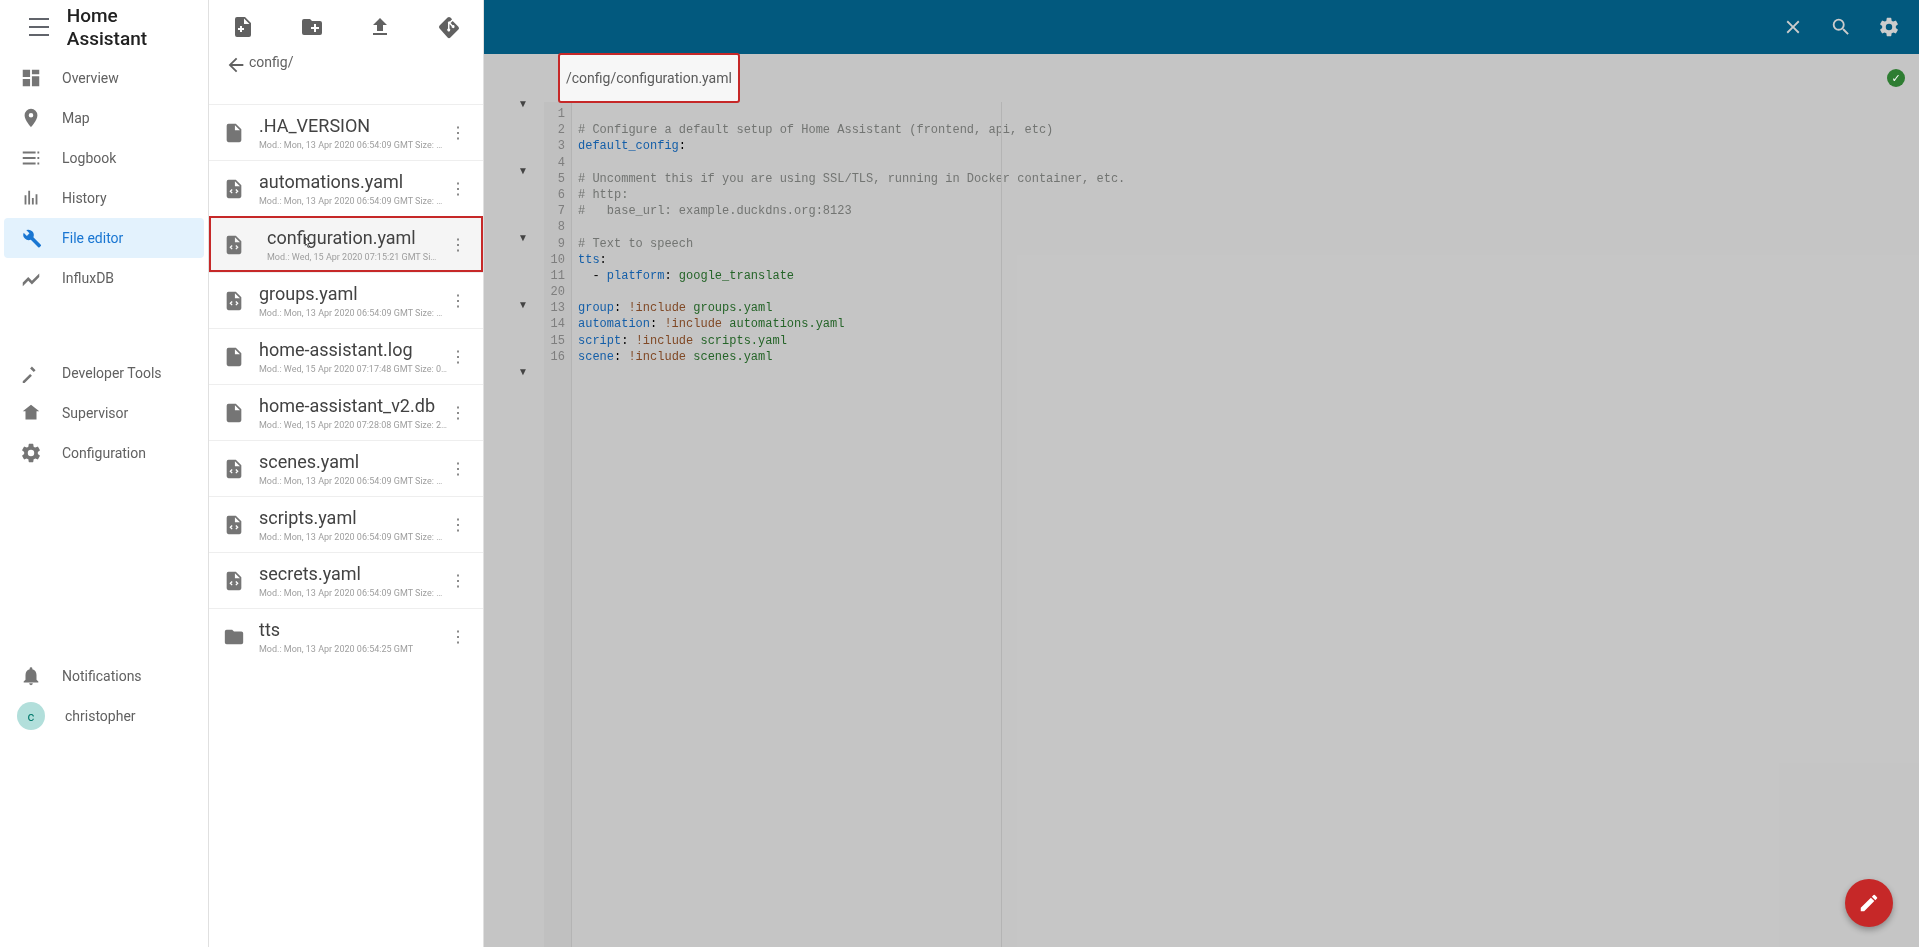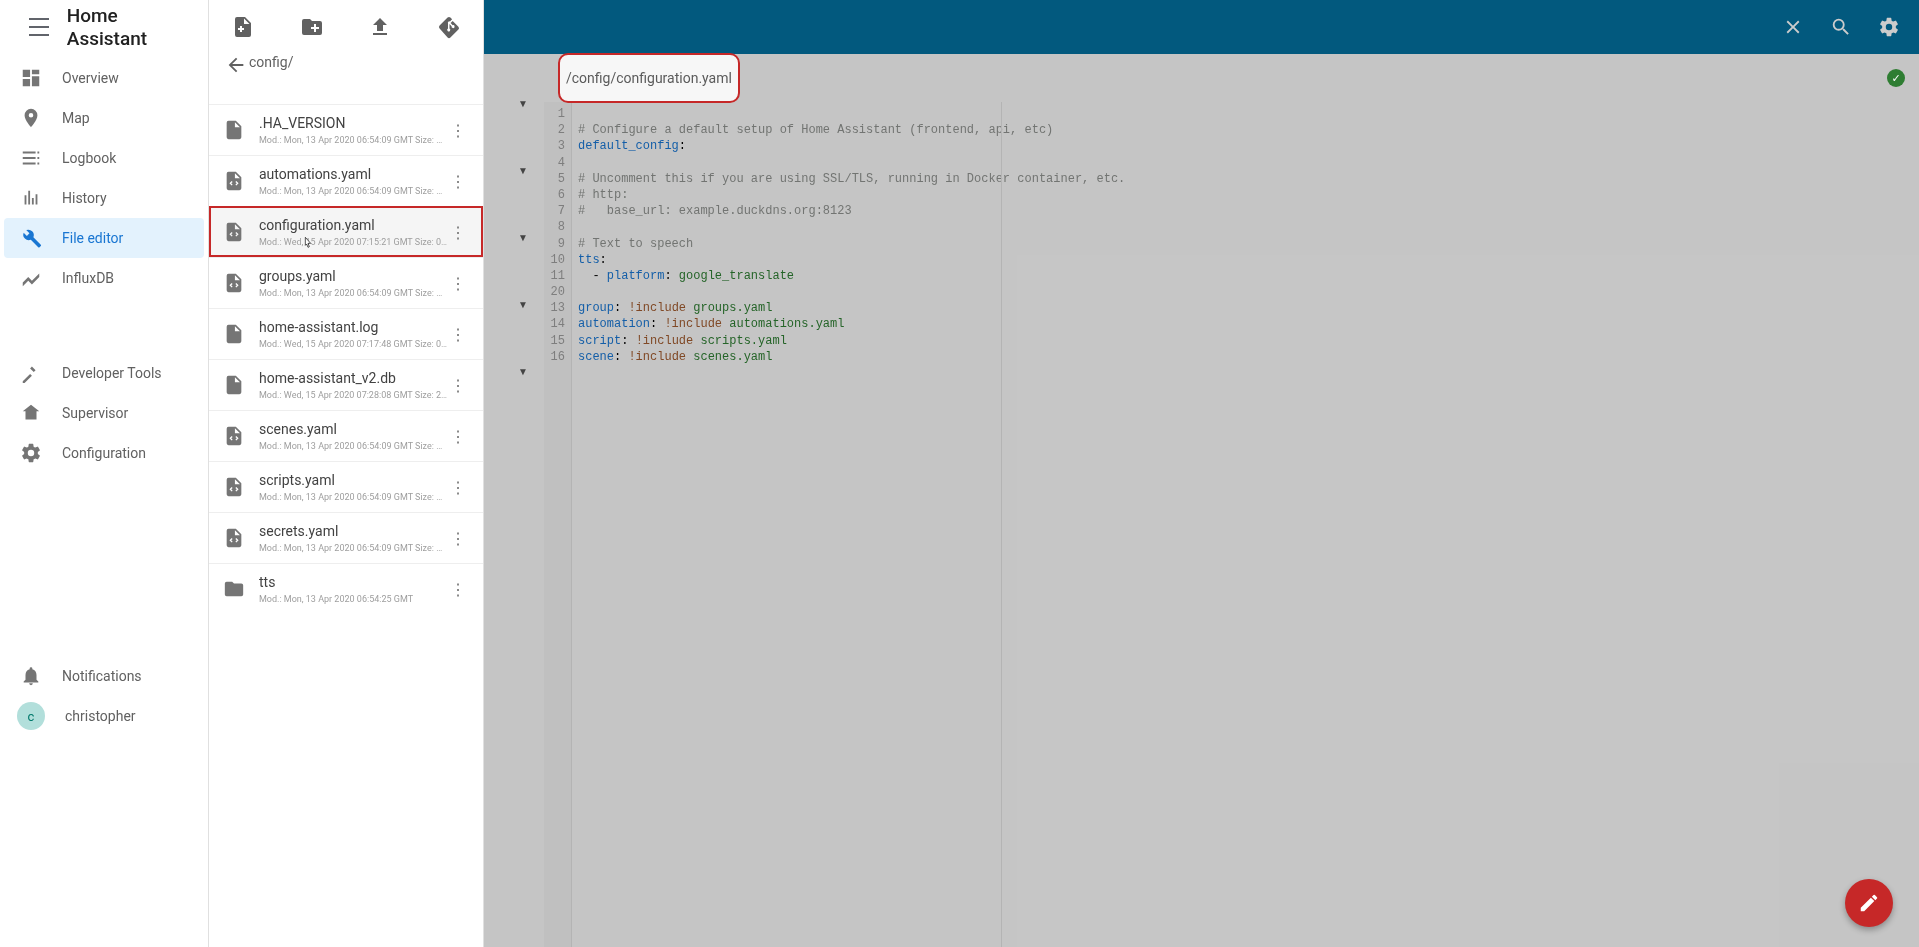--- a/index.html
+++ b/index.html
@@ -22,35 +22,35 @@
 
 
 .file-panel { width: 275px; background: #fafafa; border-right: 1px solid #e0e0e0; display: flex; flex-direction: column; flex-shrink: 0; }
 .file-toolbar { height: 54px; display: flex; align-items: center; justify-content: space-around; background: #fff; }
 .tb-ico { width: 24px; height: 24px; color: #616161; cursor: pointer; }
 .path-row { display: flex; align-items: flex-start; height: 50px; padding: 0 16px; gap: 2px; background: #fff; }
 .back-ico { width: 22px; height: 22px; color: #616161; cursor: pointer; }
 .path-text { font-size: 14px; color: #616161; }
 .file-list { flex: 1; overflow-y: auto; background: #fff; }
 .file-item { display: flex; align-items: center; padding: 10px 14px; border-top: 1px solid #eee; position: relative; cursor: pointer; }
-.file-item.selected { outline: 2px solid #c62828; outline-offset: -2px; background: #f5f5f5; }
+.file-item.selected { outline: 2px solid #c62828; outline-offset: -2px; background: #f5f5f5; gap: 8px; }
 .file-ico { width: 22px; height: 22px; color: #757575; margin-right: 14px; flex-shrink: 0; }
 .file-txt { flex: 1; min-width: 0; }
-.file-name { font-size: 14px; color: #424242; }
+.file-name { font-size: 18px; color: #424242; }
 .file-meta { font-size: 9px; color: #9e9e9e; margin-top: 4px; white-space: nowrap; overflow: hidden; text-overflow: ellipsis; }
 .file-menu { width: 22px; color: #757575; text-align: center; cursor: pointer; font-size: 16px; }
 
 
 .editor-area { flex: 1; display: flex; flex-direction: column; position: relative; background: #f7f7f7; }
 .overlay-dim { position: absolute; inset: 0; background: rgba(0,0,0,0.20); z-index: 5; pointer-events: none; }
 .top-bar { height: 54px; background: #03709e; display: flex; align-items: center; justify-content: flex-end; padding: 0 8px; gap: 4px; }
 .top-ico { width: 44px; height: 44px; display: flex; align-items: center; justify-content: center; color: #fff; cursor: pointer; }
 .top-ico svg { width: 22px; height: 22px; }
 .filepath-bar { height: 48px; display: flex; align-items: center; padding: 0 14px; background: #f7f7f7; }
-.filepath-highlight { border: 2px solid #c62828; border-radius: 10px; padding: 15px 6px; font-size: 14px; color: #5b5b5b; background: #f7f7f7; position: relative; z-index: 6; margin-left: 60px; }
+.filepath-highlight { border: 2px solid #c62828; border-radius: 3px; padding: 15px 6px; font-size: 14px; color: #5b5b5b; background: #f7f7f7; position: relative; z-index: 6; margin-left: 60px; }
 .status-ok { margin-left: auto; width: 18px; height: 18px; border-radius: 50%; background: #2e7d32; display: flex; align-items: center; justify-content: center; color: #fff; font-size: 11px; position: relative; z-index: 6; }
 .fold-col { position: absolute; left: 34px; top: 98px; display: flex; flex-direction: column; color: #555; font-size: 10px; z-index: 2; }
 .fold-col span { margin-bottom: 56px; }
 .code-block { flex: 1; display: flex; font-family: 'Courier New', monospace; font-size: 12px; line-height: 1.35; background: #f7f7f7; padding-left: 60px; position: relative; }
 .gutter { width: 28px; text-align: right; color: #9e9e9e; padding-right: 6px; user-select: none; border-right: 1px solid #e2e2e2; background: #f0f0f0; padding-top: 4px; }
 .gutter div { height: 16.2px; }
 .code-lines { padding-top: 4px; padding-left: 6px; white-space: pre; }
 .code-lines > div { height: 16.2px; }
 .c-cmt { color: #8f928f; }
 .c-key { color: #1976d2; }

